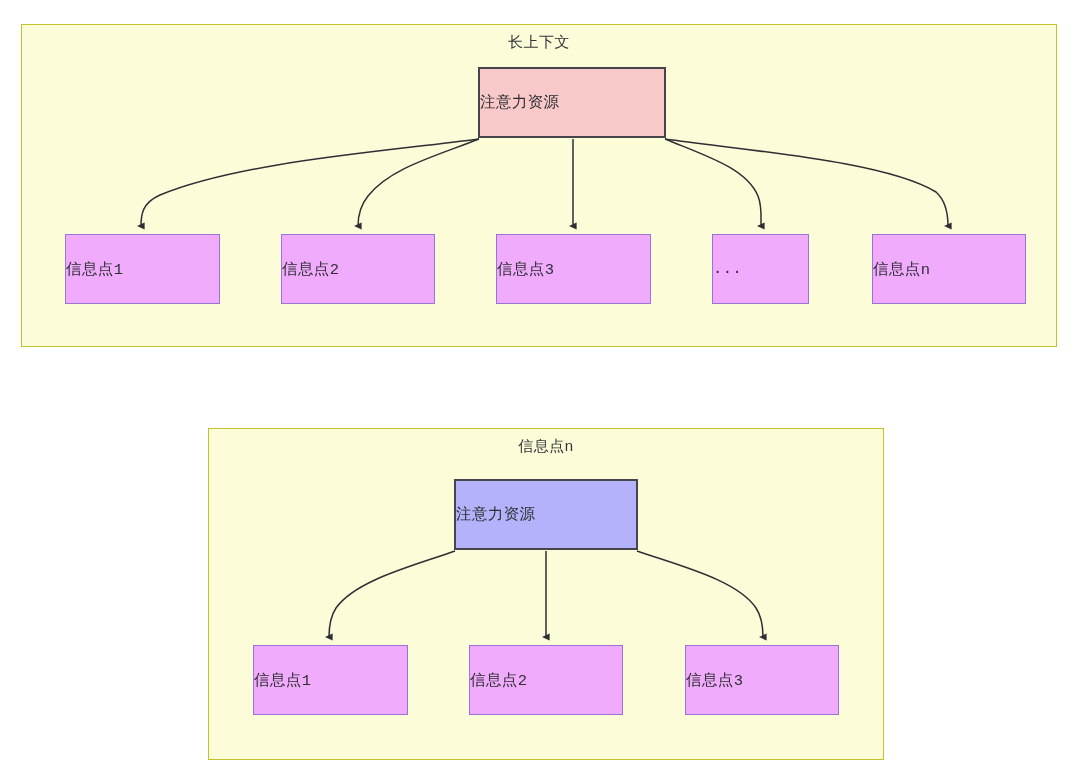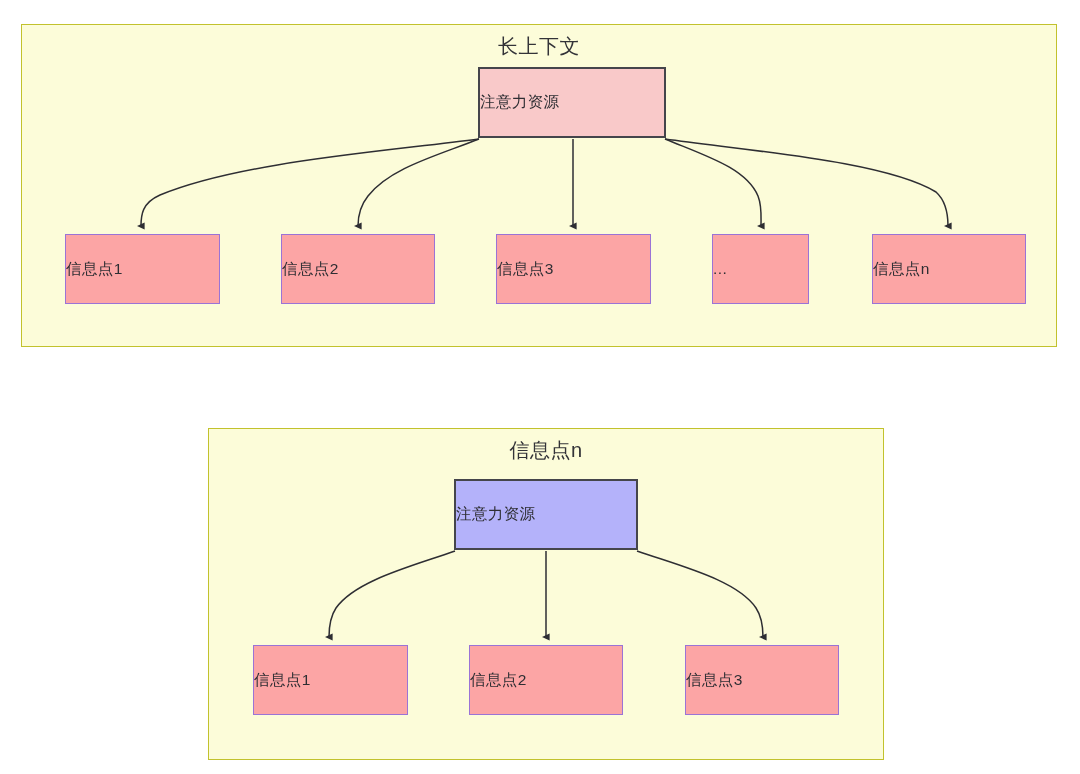--- a/index.html
+++ b/index.html
@@ -43,21 +43,21 @@
     top: 428px;
     width: 676px;
     height: 332px;
   }
   .panel-title {
     position: absolute;
     width: 100%;
     text-align: center;
     top: 8px;
     left: 0;
-    font-size: 20px;
+    font-size: 15px;
     color: #333338;
     letter-spacing: 0.5px;
   }
   .node {
     position: absolute;
     box-sizing: border-box;
     display: flex;
     align-items: center;
     font-size: 15.5px;
     color: #2e2e33;
@@ -65,22 +65,23 @@
   }
   .node-attention-pink {
     background: #f9c9c9;
     border: 2.4px solid #45454b;
   }
   .node-attention-blue {
     background: #b4b2fa;
     border: 2.4px solid #45454b;
   }
   .node-info {
-    background: #fca5a5;
+    background: #f0abfc;
     border: 1.6px solid #9a73d6;
+    font-family: Liberation Mono, monospace;
   }
 </style>
 </head>
 <body>
 
 <div id="stage">
 
   <div class="panel" id="panel-long">
     <div class="panel-title">长上下文</div>
   </div>

